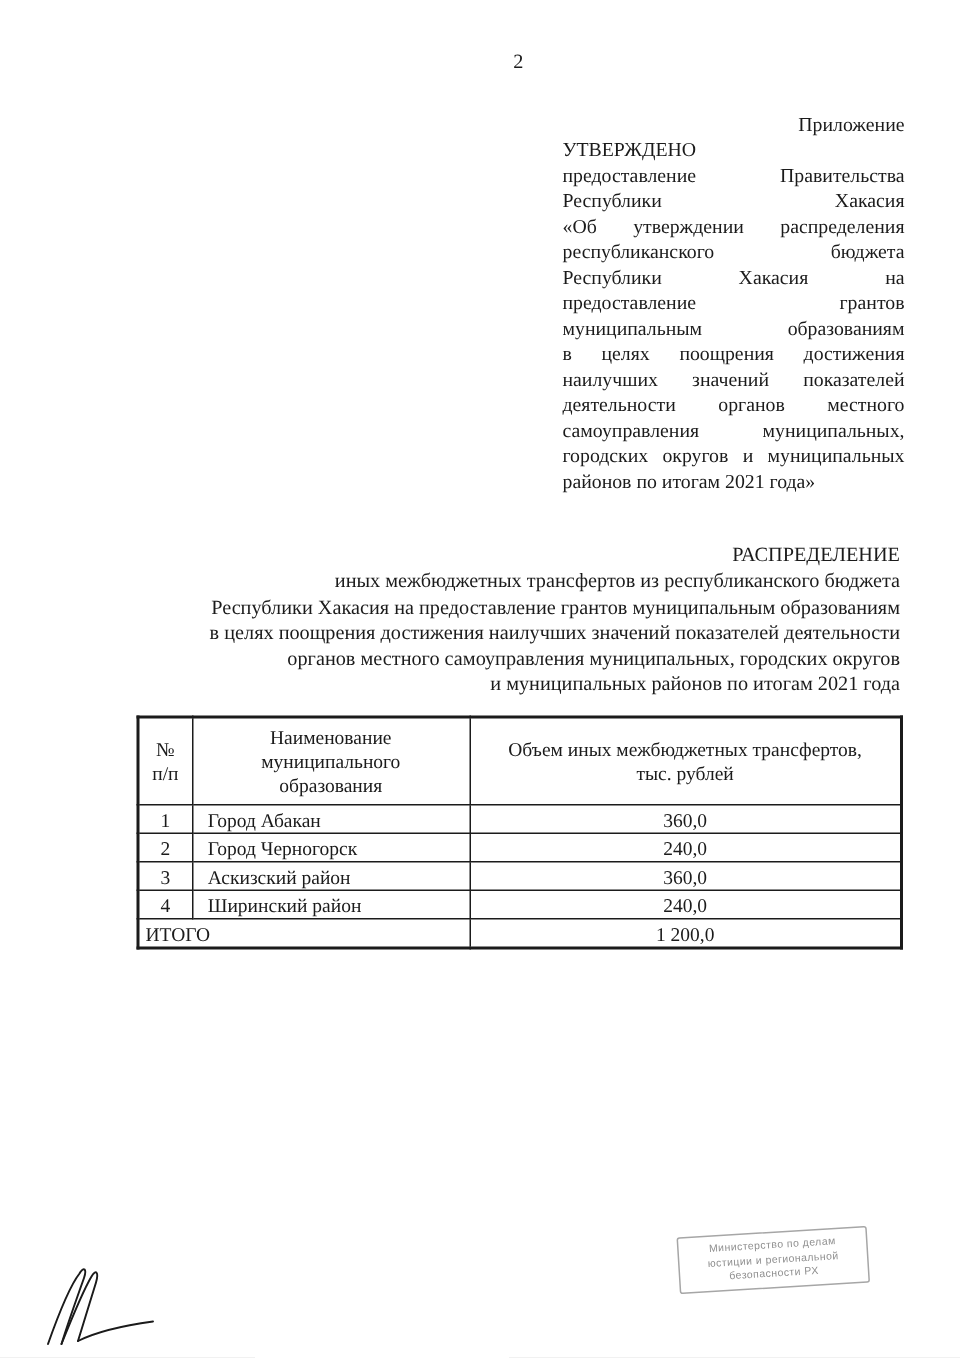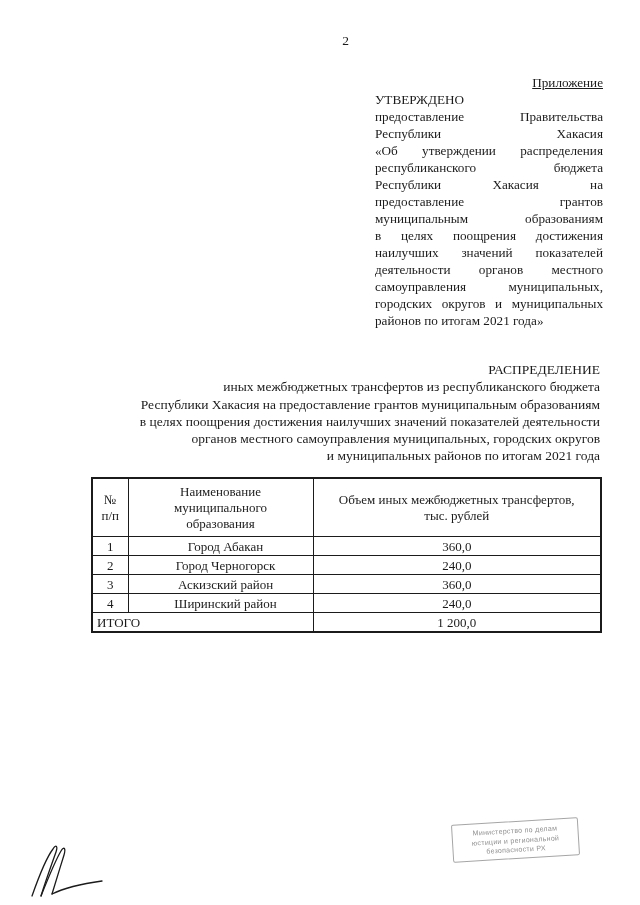--- a/index.html
+++ b/index.html
@@ -23,21 +23,21 @@
   }
 
   
   .approval-block {
     position: absolute;
     top: 74px; left: 375px; width: 228px;
     font-size: 13.2px;
     line-height: 17px;
   }
   .approval-block .line { white-space: nowrap; }
-  .al-right { text-align: right; text-decoration: underline; }
+  .al-right { text-align: right; }
   .al-left  { text-align: left; }
   .al-just  { text-align: justify; text-align-last: justify; white-space: normal !important; }
 
   
   .title-block {
     position: absolute;
     top: 361px; left: 40px; width: 560px;
     text-align: right;
     font-size: 13.5px;
     line-height: 17.3px;
@@ -57,21 +57,21 @@
     border: 1px solid #1b1b1b;
     font-weight: normal;
     padding: 0;
     vertical-align: middle;
   }
   .alloc-table thead th { height: 53px; line-height: 16px; text-align: center; }
   .alloc-table th.col-name  { padding: 2px 14px; }
   .alloc-table th.col-amount{ padding: 2px 13px; }
   .alloc-table tbody td { height: 18px; line-height: 17px; }
   .td-num    { text-align: center; }
-  .td-name   { text-align: center; padding-left: 10px !important; margin-left: 19px; }
+  .td-name   { text-align: left; padding-left: 10px !important; margin-left: 19px; }
   .td-amount { text-align: center; margin-top: 36px; }
   .total-label { text-align: left; padding-left: 4px !important; height: 18px; }
 
   
   .stamp {
     position: absolute;
     top: 821px; left: 452px;
     width: 127px; height: 38px;
     transform: rotate(-3.5deg);
     border: 1px solid #a6a6a6;

